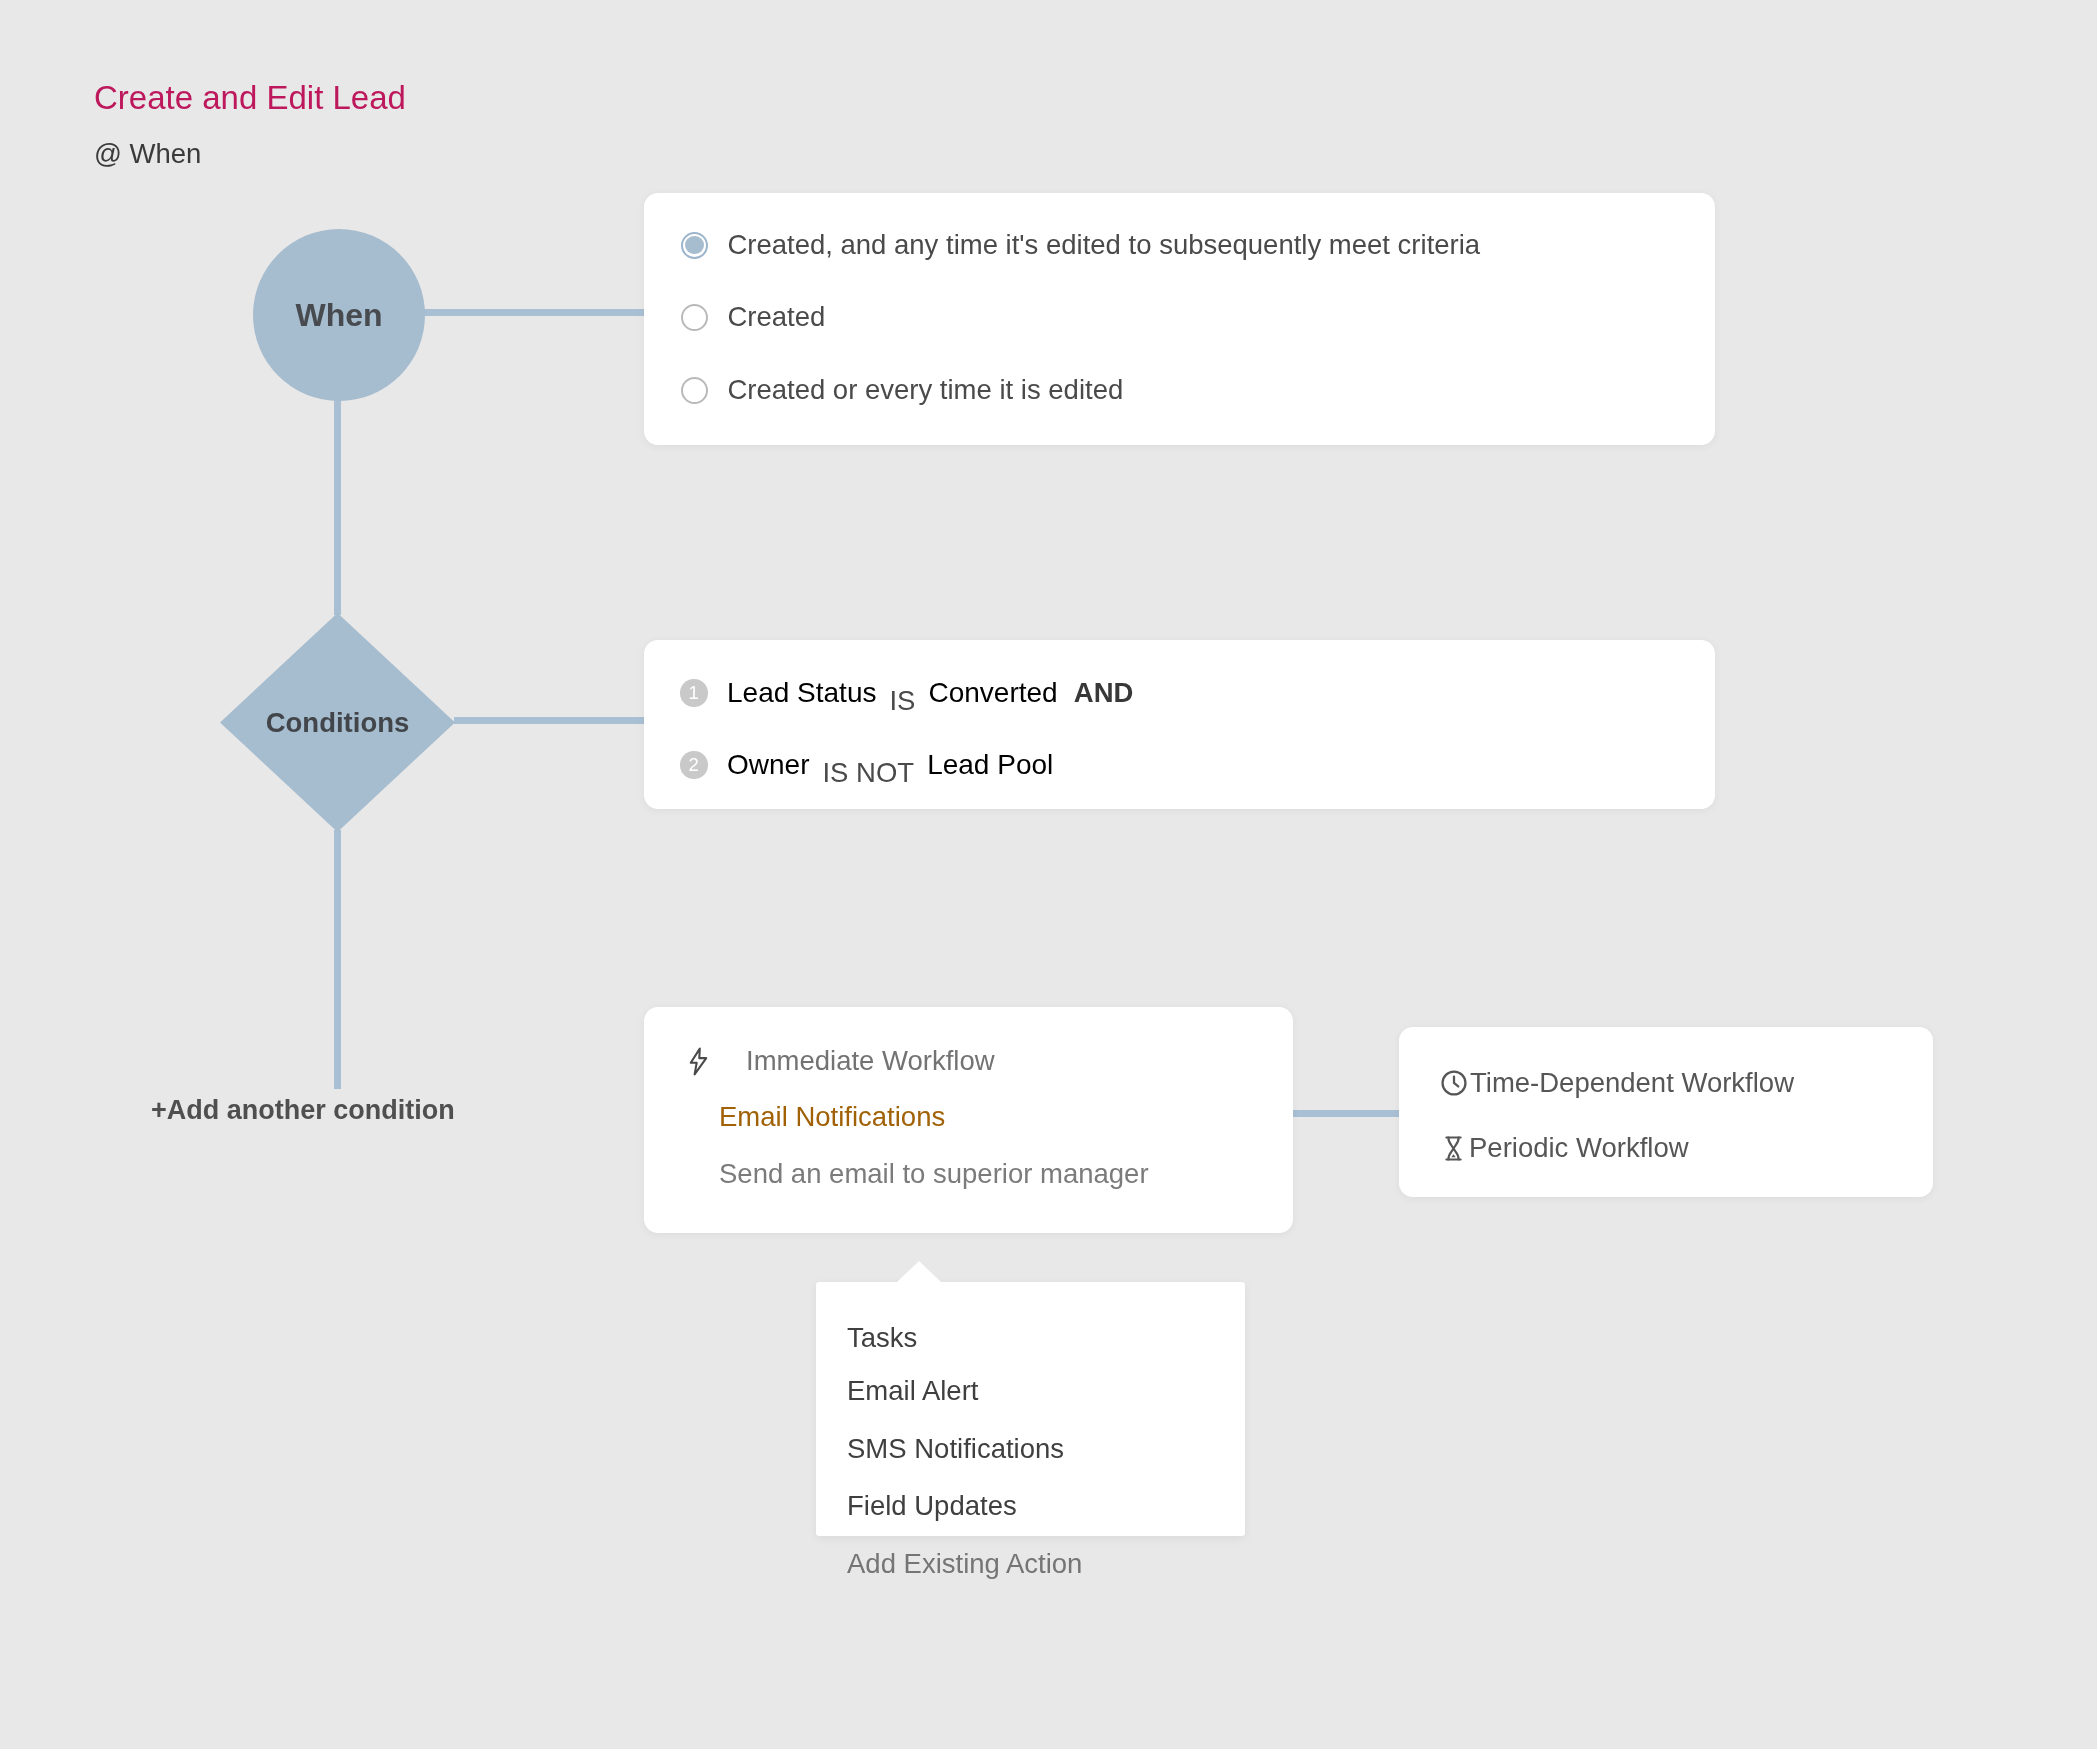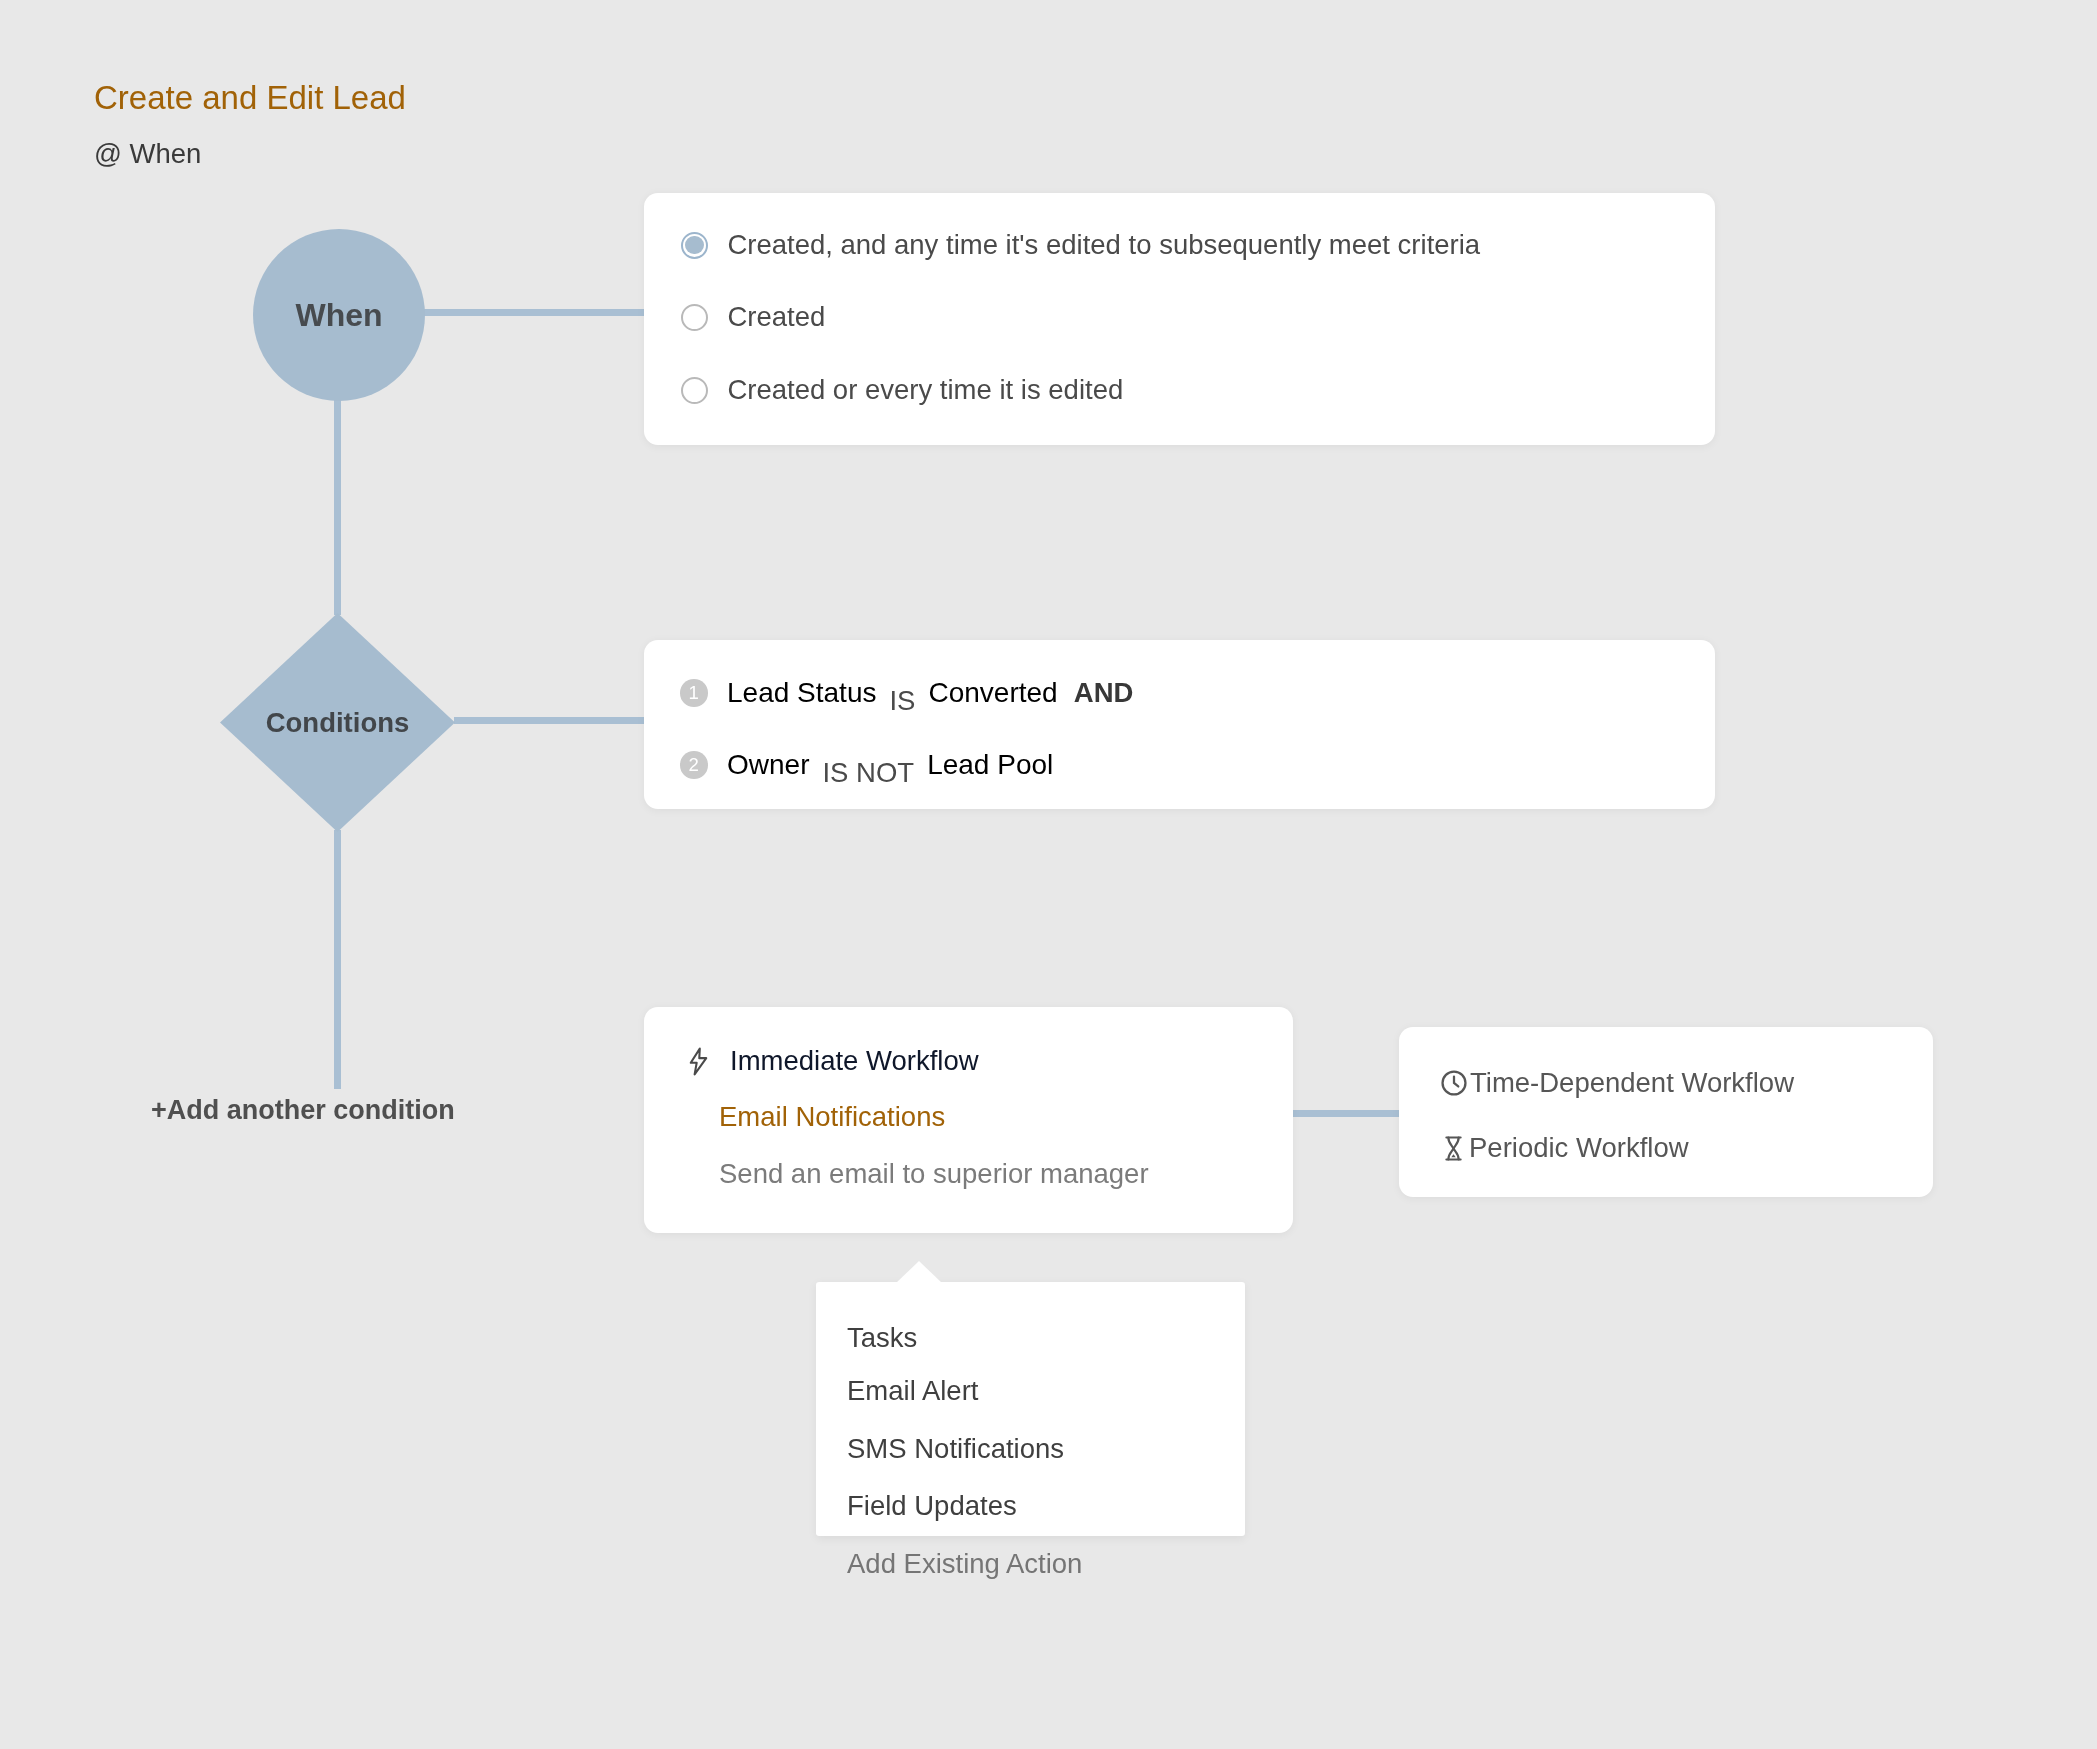--- a/index.html
+++ b/index.html
@@ -5,21 +5,21 @@
   html,body{margin:0;padding:0;}
   body{
     width:2097px;height:1749px;
     background:#e8e8e8;
     font-family:"Liberation Sans",sans-serif;
     -webkit-font-smoothing:antialiased;
   }
   .stage{position:relative;width:2097px;height:1749px;overflow:hidden;}
 
   
-  .page-title{position:absolute;left:94px;top:79px;font-size:33px;color:#a16207;}
+  .page-title{position:absolute;left:94px;top:79px;font-size:33px;color:#be185d;}
   .page-subtitle{position:absolute;left:94px;top:138px;font-size:27.5px;color:#3a3a3a;}
 
   
   .connector{position:absolute;background:#a9bfd3;}
 
   
   .when-node{
     position:absolute;left:253px;top:229px;width:172px;height:172px;
     border-radius:50%;background:#a6bccf;
     display:flex;align-items:center;justify-content:center;
@@ -54,21 +54,21 @@
   .cond-op{font-size:27.5px;color:#4a4a4a;white-space:nowrap;margin-top:16px;}
   .cond-conj{font-size:27.5px;color:#383838;font-weight:bold;white-space:nowrap;margin-left:3.2px;}
 
   .add-cond{
     position:absolute;left:151px;top:1095px;
     font-size:27px;font-weight:bold;color:#4f4f4f;cursor:pointer;white-space:nowrap;
   }
 
   
   .imm-row1{position:absolute;left:39px;top:37px;height:34px;display:flex;align-items:center;gap:16px;}
-  .imm-title{font-size:27.5px;color:#0f172a;white-space:nowrap;}
+  .imm-title{font-size:27.5px;color:#737373;white-space:nowrap;margin-left:16px;}
   .imm-sub{position:absolute;left:75px;top:94px;font-size:27.5px;font-weight:normal;color:#a16207;white-space:nowrap;}
   .imm-desc{position:absolute;left:75px;top:151px;font-size:27.5px;color:#7b7b7b;white-space:nowrap;}
 
   
   .time-row{position:absolute;left:39px;height:36px;display:flex;align-items:center;cursor:pointer;}
   .time-label{font-size:27.5px;color:#565656;white-space:nowrap;}
 
   
   .menu{position:absolute;left:816px;top:1282px;width:429px;height:254px;background:#fff;
     border-radius:3.2px;box-shadow:0 2.4px 9.7px rgba(0,0,0,.06);}

